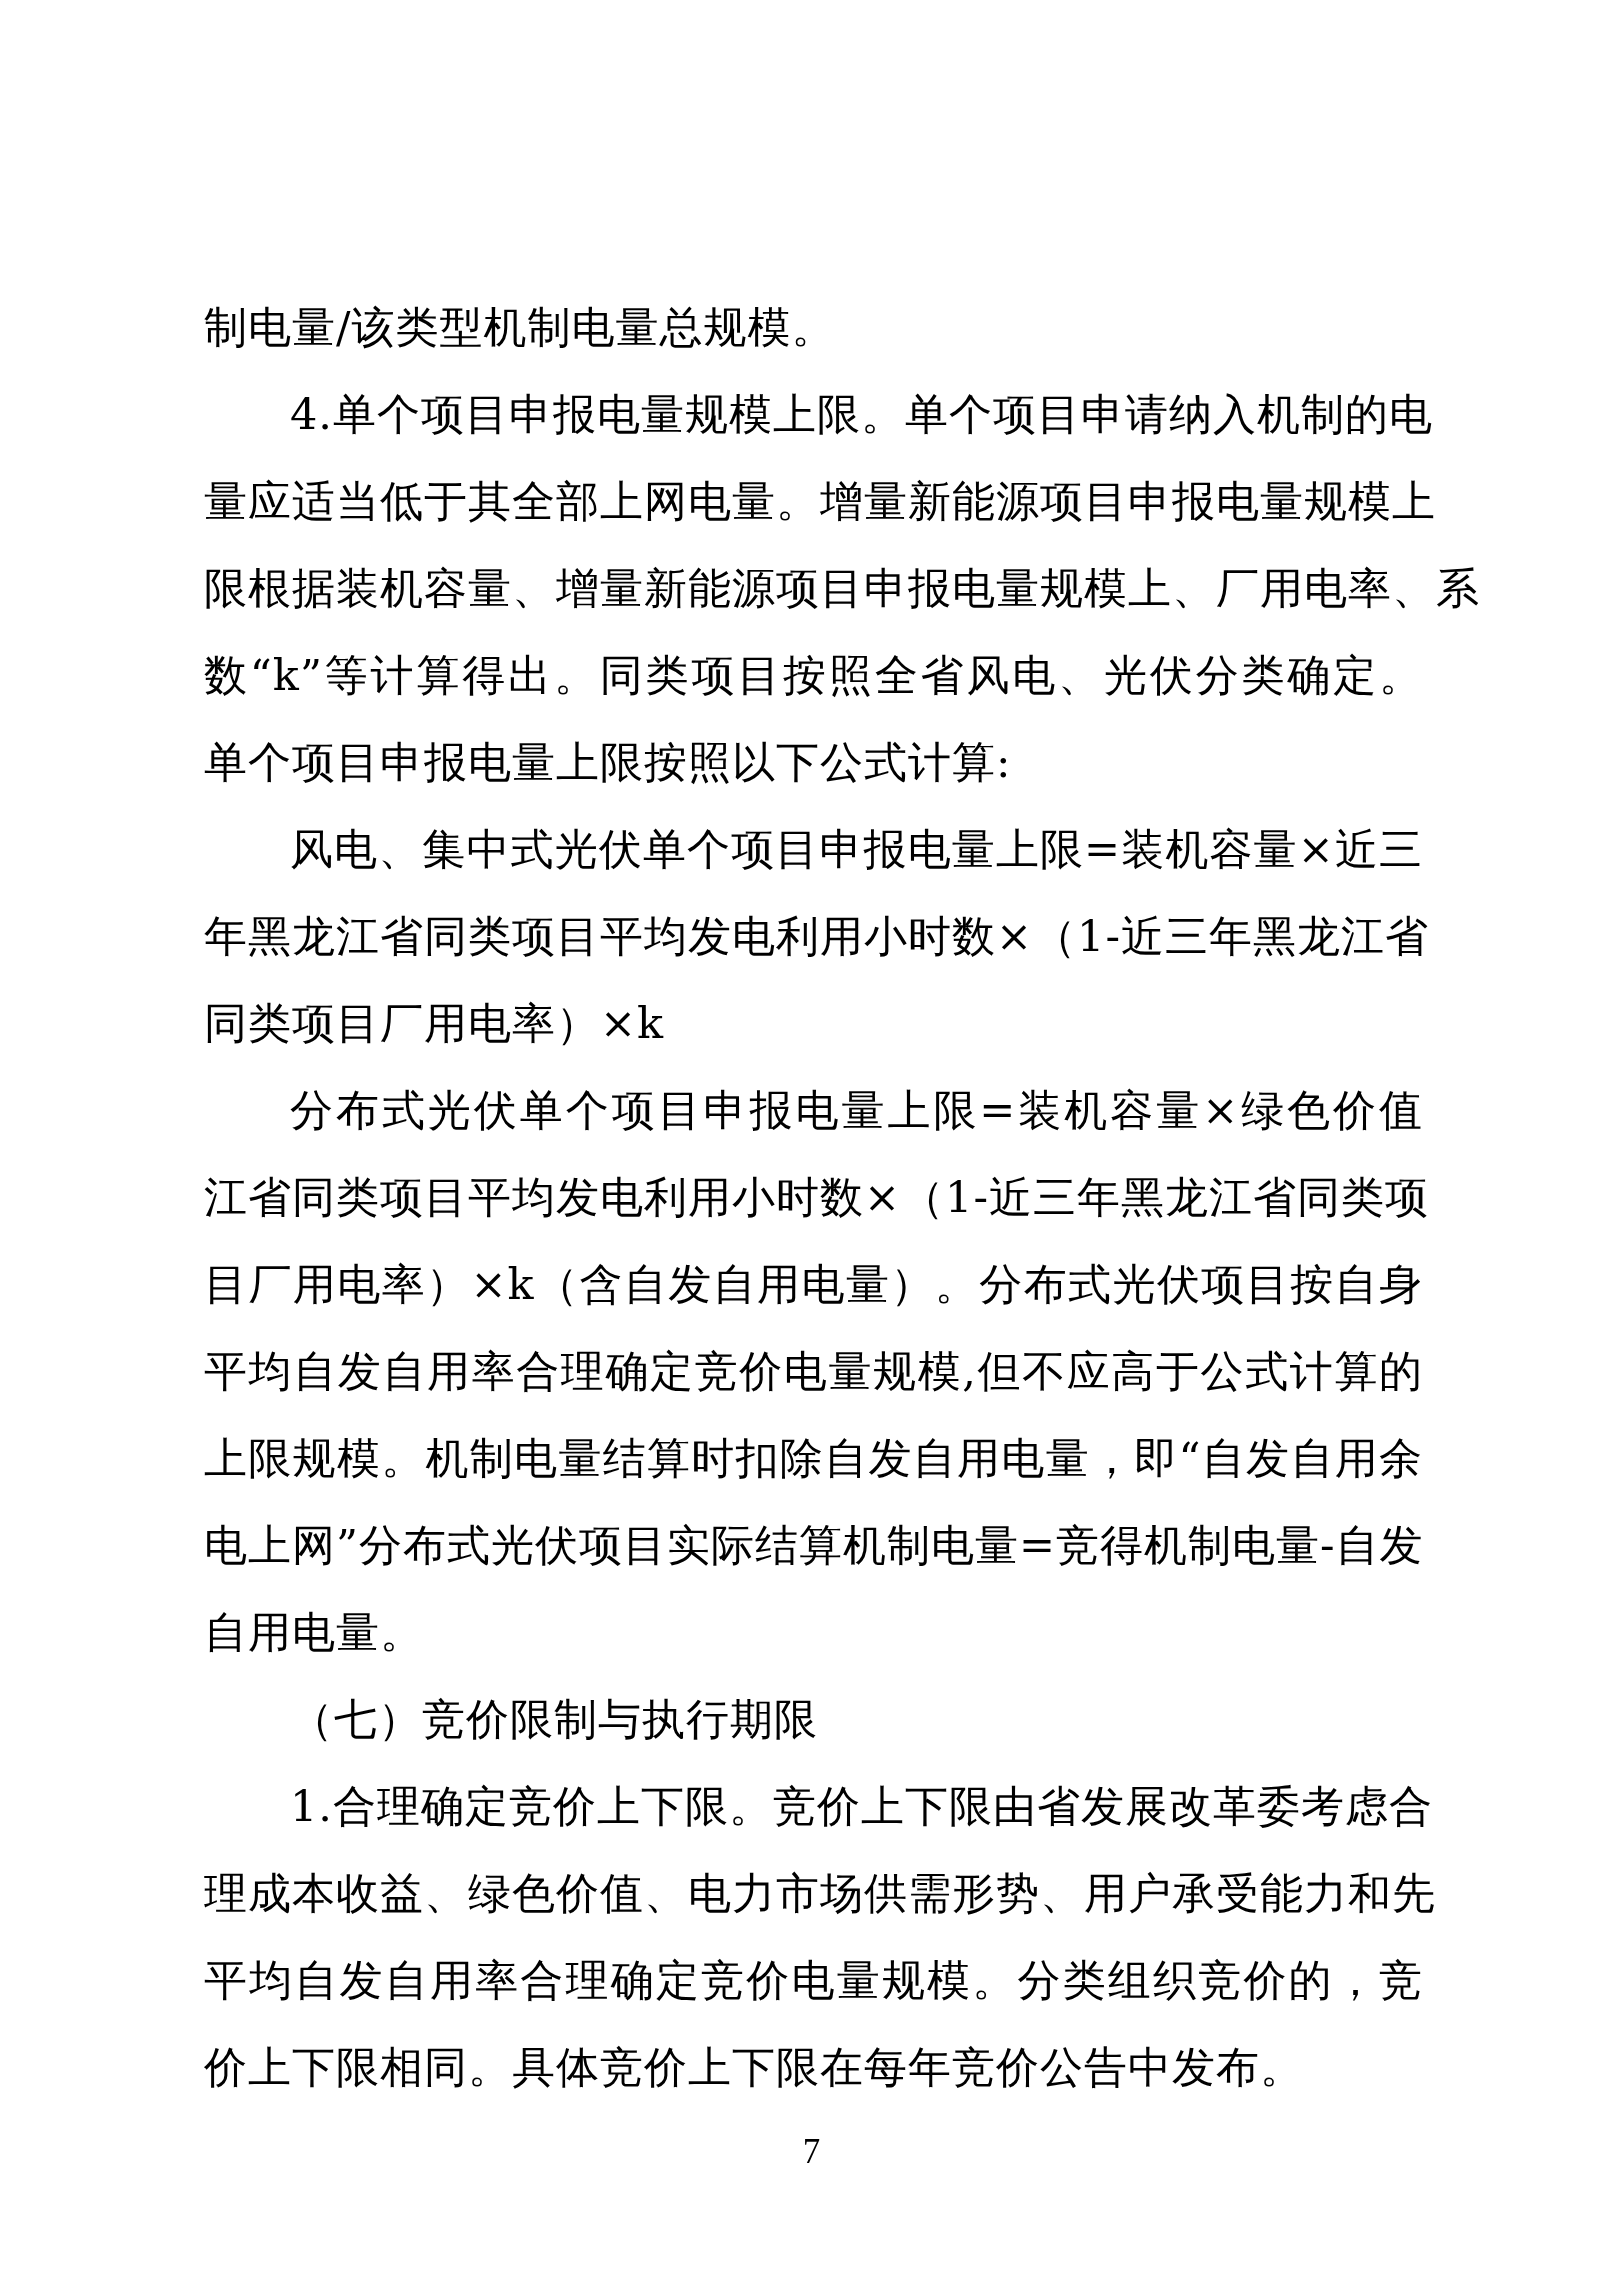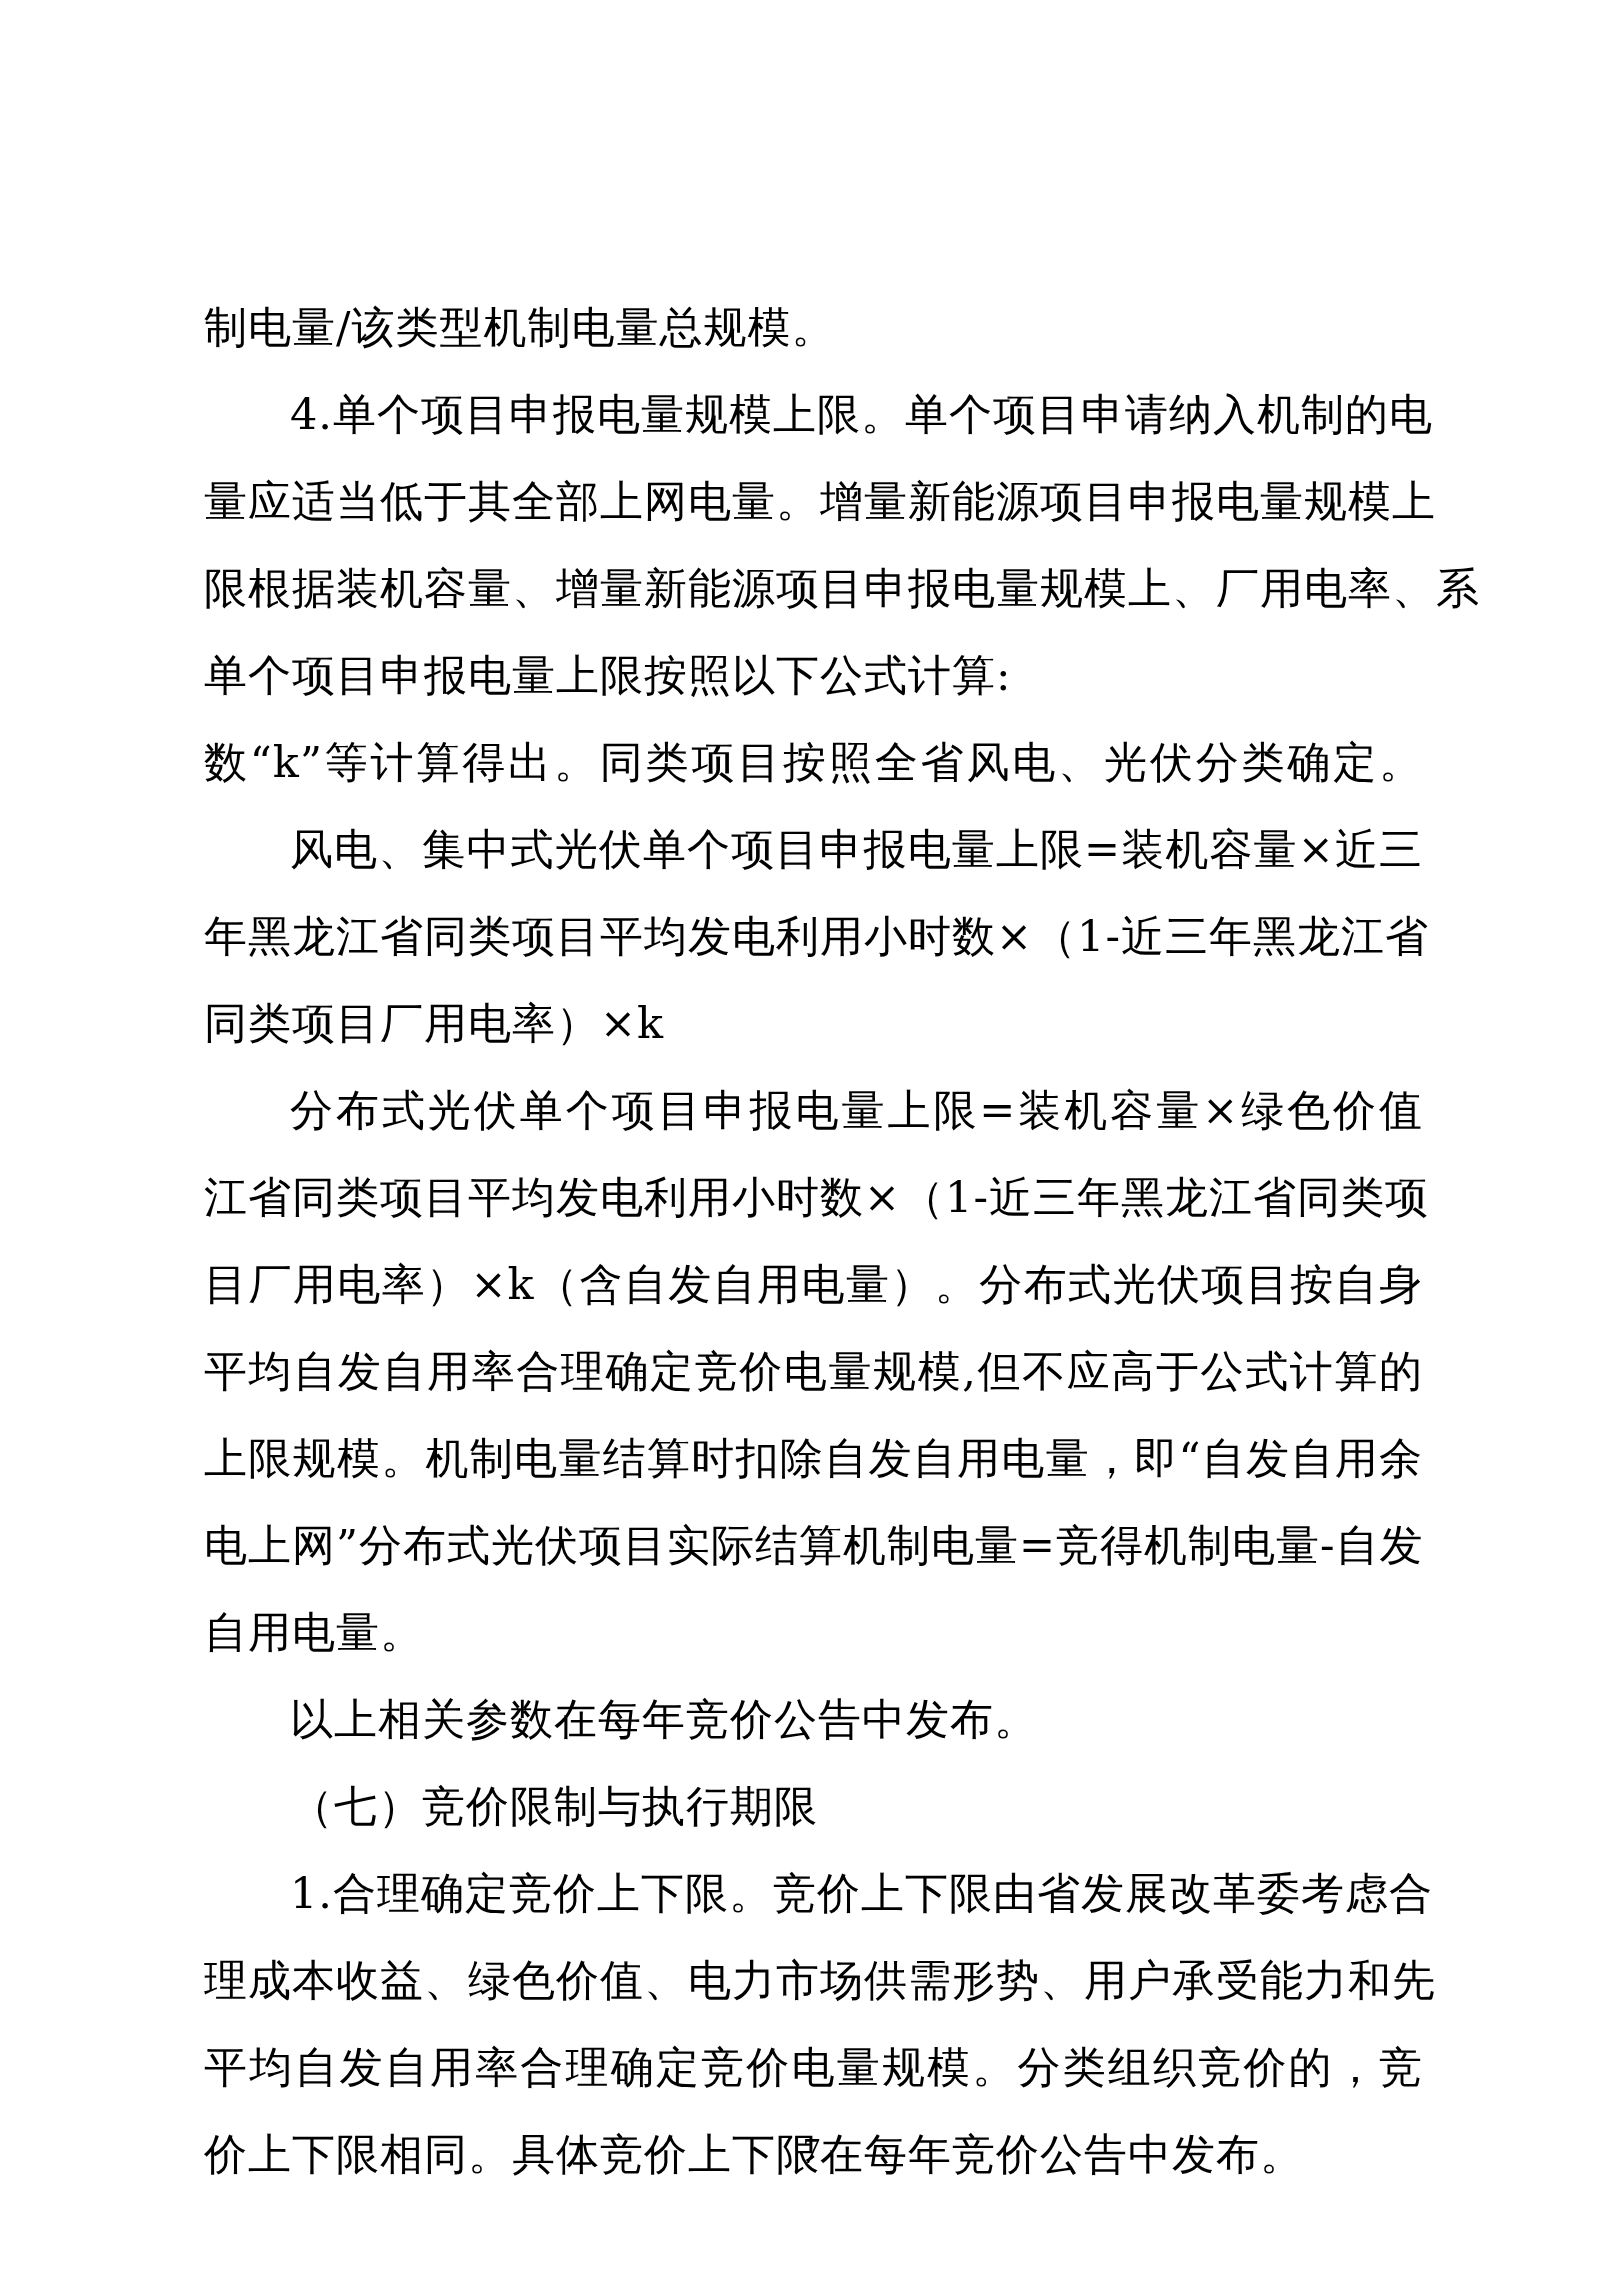--- a/index.html
+++ b/index.html
@@ -40,25 +40,25 @@
 
     <div class="line indent">
       <span class="bold">4.单个项目申报电量规模上限。</span><span>单个项目申请纳入机制的电</span>
     </div>
     <div class="line">
       <span>量应适当低于其全部上网电量。增量新能源项目申报电量规模上</span>
     </div>
     <div class="line">
       <span>限根据装机容量、增量新能源项目申报电量规模上、厂用电率、系</span>
     </div>
+    <div class="line">
+      <span>数“k”等计算得出。同类项目按照全省风电、光伏分类确定。</span>
+    </div>
     <div class="line last">
       <span>单个项目申报电量上限按照以下公式计算:</span>
-    </div>
-    <div class="line">
-      <span>数“k”等计算得出。同类项目按照全省风电、光伏分类确定。</span>
     </div>
 
     <div class="line indent">
       <span>风电、集中式光伏单个项目申报电量上限=装机容量×近三</span>
     </div>
     <div class="line">
       <span>年黑龙江省同类项目平均发电利用小时数×（1-近三年黑龙江省</span>
     </div>
     <div class="line last">
       <span>同类项目厂用电率）×k</span>
@@ -79,23 +79,20 @@
     <div class="line">
       <span>上限规模。机制电量结算时扣除自发自用电量，即“自发自用余</span>
     </div>
     <div class="line">
       <span>电上网”分布式光伏项目实际结算机制电量=竞得机制电量-自发</span>
     </div>
     <div class="line last">
       <span>自用电量。</span>
     </div>
 
-    <div class="line indent last">
-      <span>以上相关参数在每年竞价公告中发布。</span>
-    </div>
 
     <div class="line indent last">
       <span class="heading">（七）竞价限制与执行期限</span>
     </div>
 
     <div class="line indent">
       <span class="bold">1.合理确定竞价上下限。</span><span>竞价上下限由省发展改革委考虑合</span>
     </div>
     <div class="line">
       <span>理成本收益、绿色价值、电力市场供需形势、用户承受能力和先</span>

